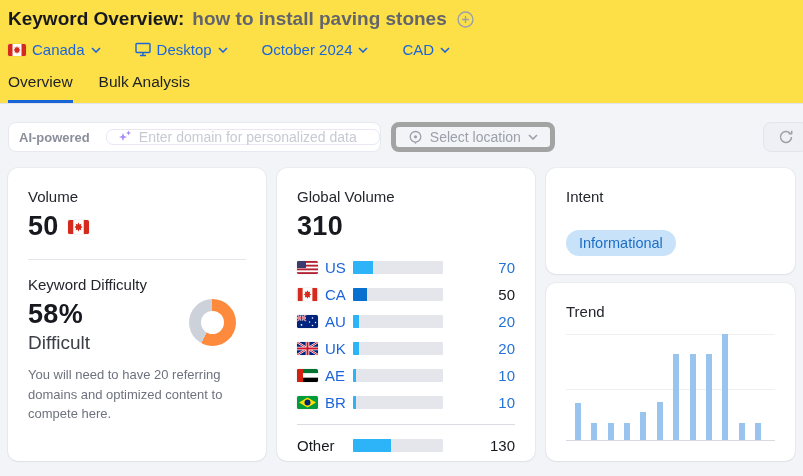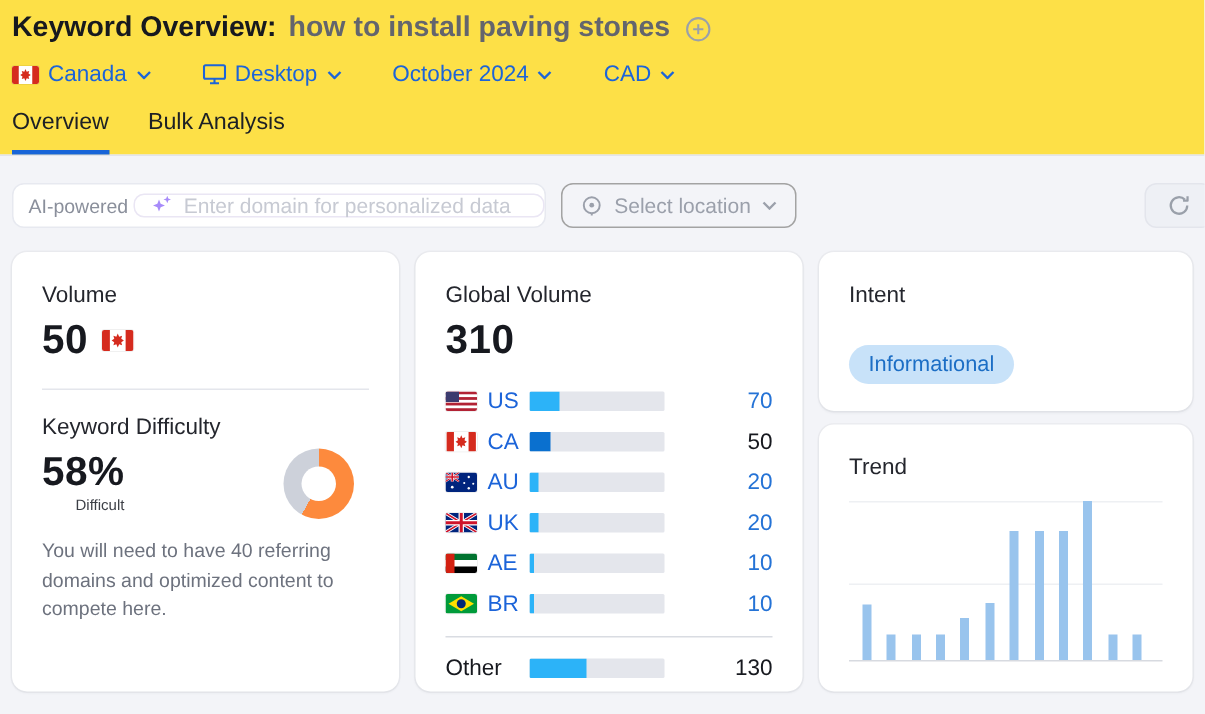--- a/index.html
+++ b/index.html
@@ -20,40 +20,40 @@
 
   .tabs { display:flex; gap:26px; margin-top:15px; }
   .tab { font-size:15.5px; font-weight:500; color:#1d2025; padding-bottom:9px; cursor:pointer; position:relative; }
   .tab.active { border-bottom:3px solid #1764d8; }
   .header-divider { height:1px; background:#e2e4ea; }
 
   
   .main { padding:18px 8px 0 8px; }
   .toolbar { display:flex; align-items:center; gap:10px; }
   .ai-pill { display:flex; align-items:center; height:30px; background:#fff; border:1px solid #e7e9f0; border-radius:8px; padding-left:10px; }
-  .ai-label { font-size:13px; font-weight:400; color:#8a8f9b; margin-right:4px; }
+  .ai-label { font-size:13px; font-weight:700; color:#8a8f9b; margin-right:16px; }
   .domain-box { display:flex; align-items:center; height:16px; border:1px solid #eae6f4; border-radius:7px; padding:0 10px; background:#fff; }
   .sparkles { width:16px; height:16px; margin-right:6px; }
   .domain-input { border:none; outline:none; width:230px; font-size:14px; font-family:inherit; color:#3c3f46; background:transparent; }
   .domain-input::placeholder { color:#c7cad3; }
-  .loc-btn { display:flex; align-items:center; gap:7px; height:30px; border:1px solid #a3a3a3; border-radius:8px; padding:0 12px; color:#9ba0ab; font-size:14px; cursor:pointer; }
+  .loc-btn { display:flex; align-items:center; gap:7px; height:30px; border:5px solid #a3a3a3; border-radius:8px; padding:0 12px; color:#9ba0ab; font-size:14px; cursor:pointer; }
   .toolbar-spacer { flex:1; }
   .refresh-btn { width:46px; height:30px; border:1px solid #e3e5ec; border-radius:8px; background:#eef0f5; display:flex; align-items:center; justify-content:center; color:#9aa0aa; cursor:pointer; margin-right:-14px; }
 
   
   .cards { display:flex; gap:11px; margin-top:16px; }
   .card { background:#fff; border-radius:10px; box-shadow:0 1px 2px rgba(40,44,60,.06), 0 0 0 1px rgba(40,44,60,.04); padding:20px; }
   .card-title { font-size:15px; color:#24262d; }
   .big-num { font-size:27px; font-weight:700; color:#17191f; letter-spacing:.3px; }
 
   .card-volume { width:258px; height:293px; }
   .vol-value-row { display:flex; align-items:center; gap:9px; margin-top:6px; }
   .card-hr { border:none; border-top:1px solid #e4e6ec; margin:17px 0 16px; }
   .kd-row { display:flex; align-items:flex-start; justify-content:space-between; margin-top:6px; }
-  .kd-label { font-size:10px; color:#3c3f46; margin-top:2px;text-align:right; }
+  .kd-label { font-size:19px; color:#3c3f46; margin-top:2px;text-align:right; }
   .donut { width:47px; height:47px; border-radius:50%; background:conic-gradient(#fd8a3d 0 calc(var(--kd)*1%), #cdd1da 0); position:relative; margin-right:10px; }
   .donut::after { content:""; position:absolute; inset:12px; background:#fff; border-radius:50%; }
   .kd-note { font-size:13px; color:#6d727e; line-height:1.5; margin-top:11px; max-width:205px; }
 
   .card-global { width:258px; height:293px; }
   .gv-rows { margin-top:12px; }
   .gv-row { display:flex; align-items:center; height:27px; }
   .gv-code { font-size:15px; color:#1c64d9; margin-left:7px; width:28px; cursor:pointer; }
   .gv-other-label { font-size:15px; color:#17191f; width:56px; }
   .gv-track { width:90px; height:13px; background:#e4e6ec; border-radius:1px; overflow:hidden; }
@@ -180,21 +180,21 @@
       </div>
       <hr class="card-hr">
       <div class="card-title">Keyword Difficulty</div>
       <div class="kd-row">
         <div>
           <div class="big-num">58%</div>
           <div class="kd-label">Difficult</div>
         </div>
         <div class="donut" id="kd-donut" style="--kd: 58;"></div>
       </div>
-      <div class="kd-note">You will need to have 40 referring domains and optimized content to compete here.</div>
+      <div class="kd-note">You will need to have 20 referring domains and optimized content to compete here.</div>
     </div>
 
     <div class="card card-global">
       <div class="card-title">Global Volume</div>
       <div class="big-num" style="margin-top:6px;">310</div>
       <div class="gv-rows">
 
         <div class="gv-row">
           <svg class="flag" width="21" height="13" viewBox="0 0 21 13">
               <rect width="21" height="13" fill="#fff"></rect>

